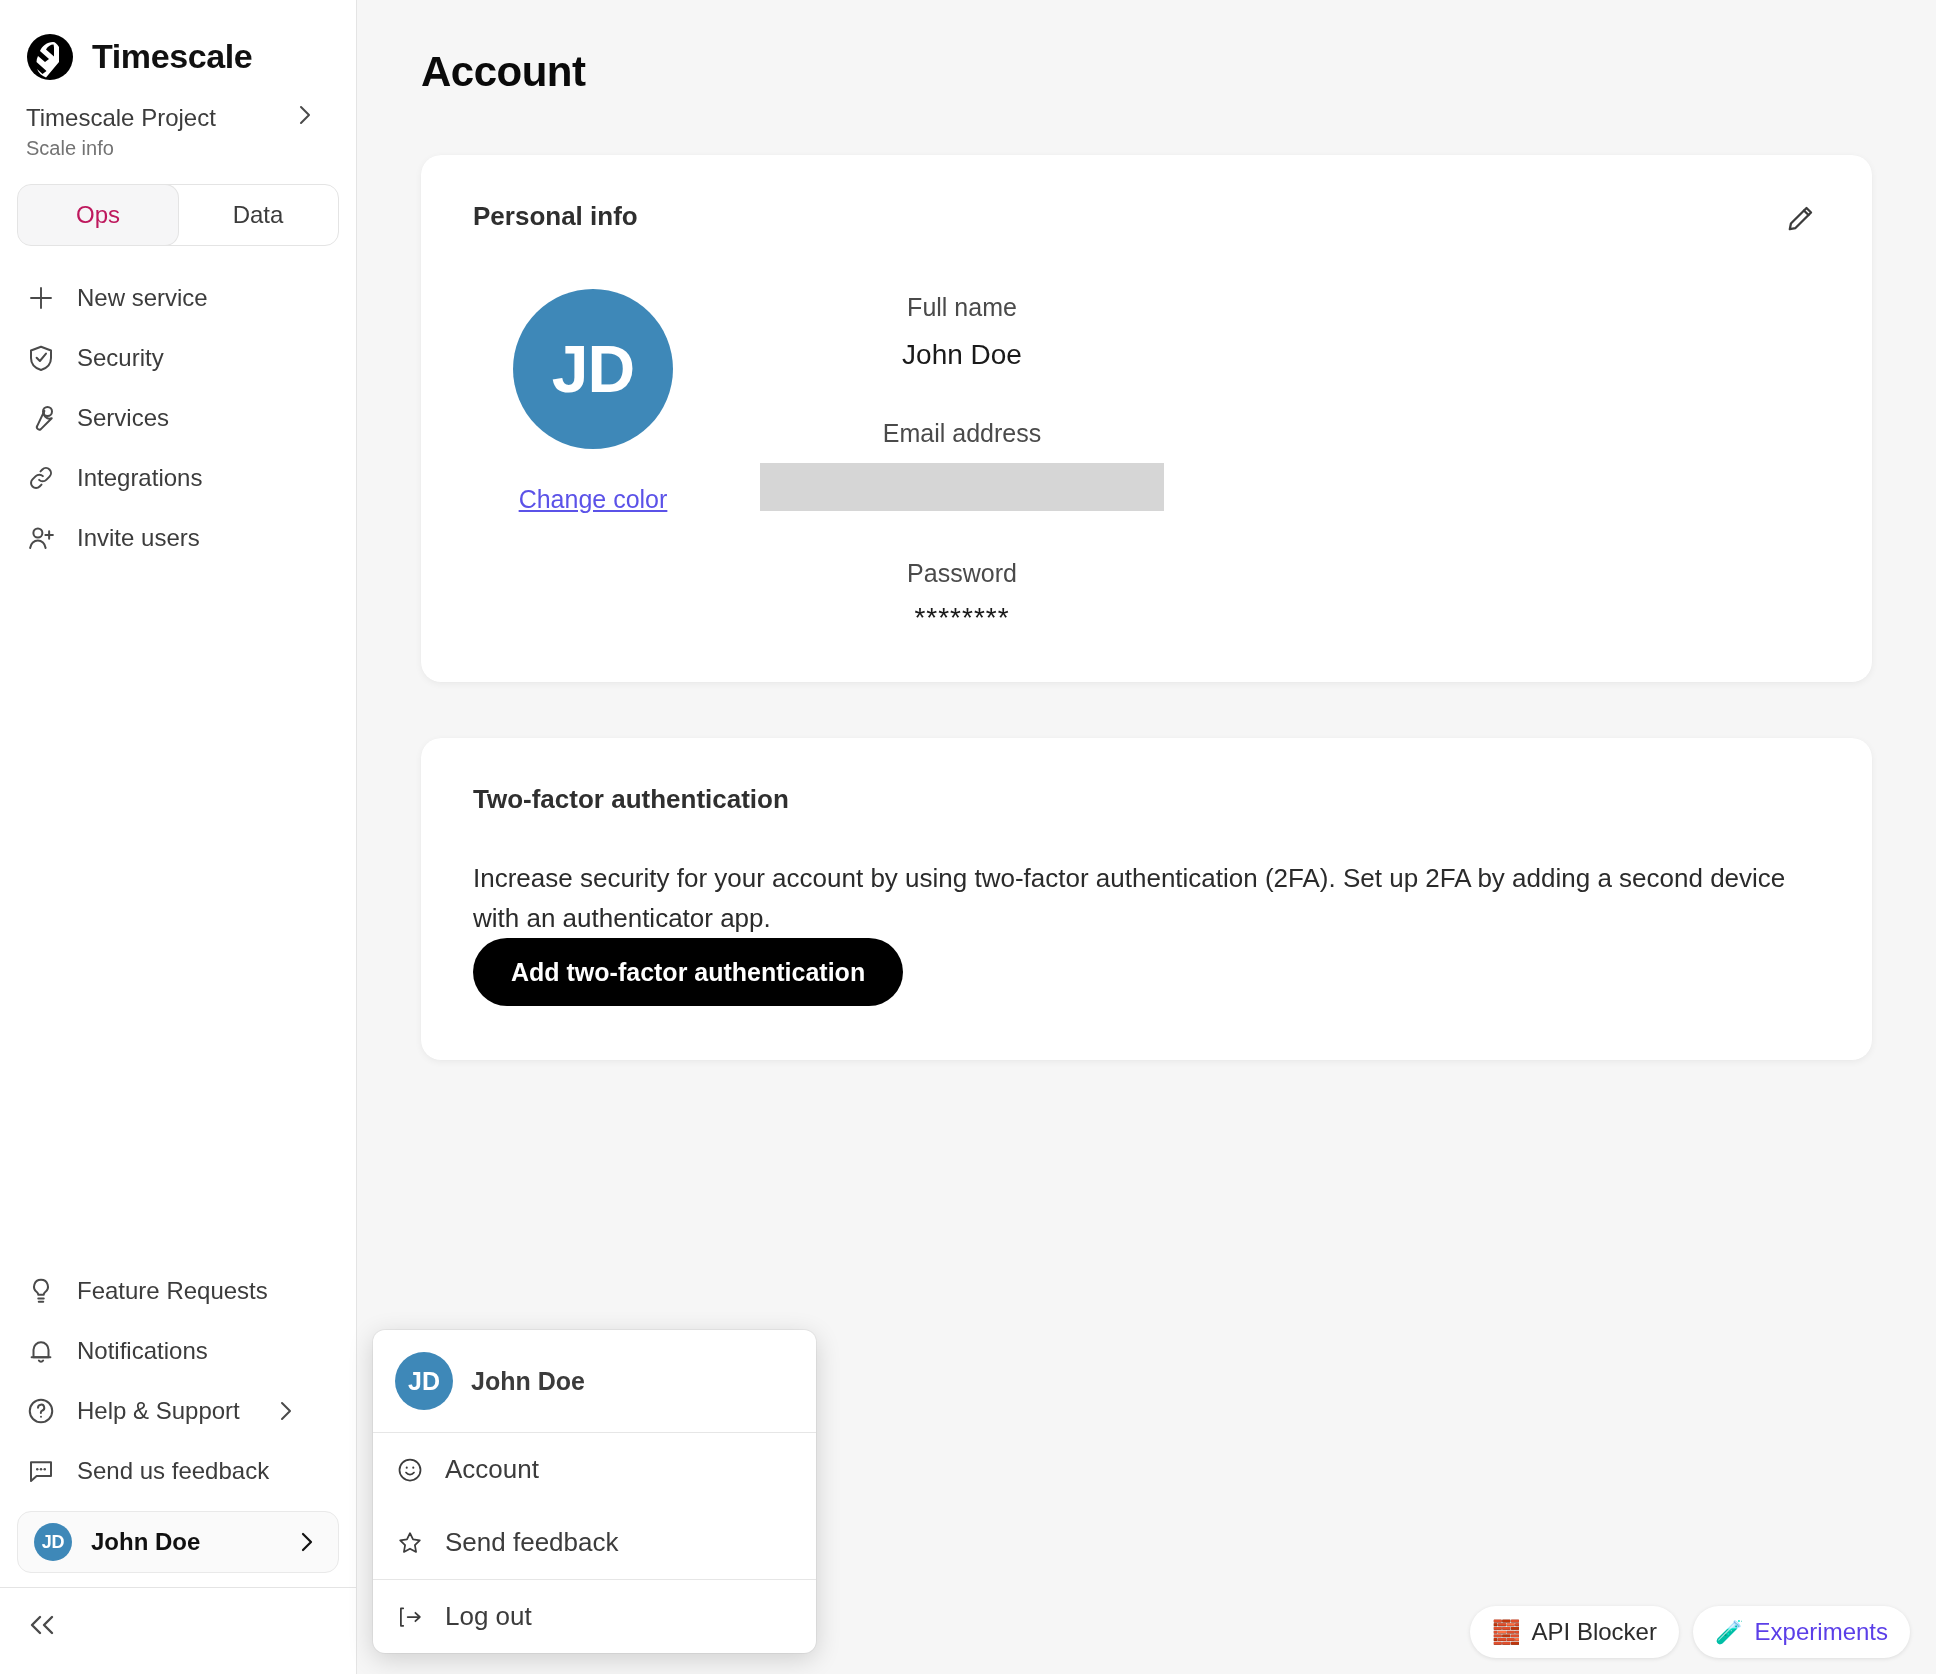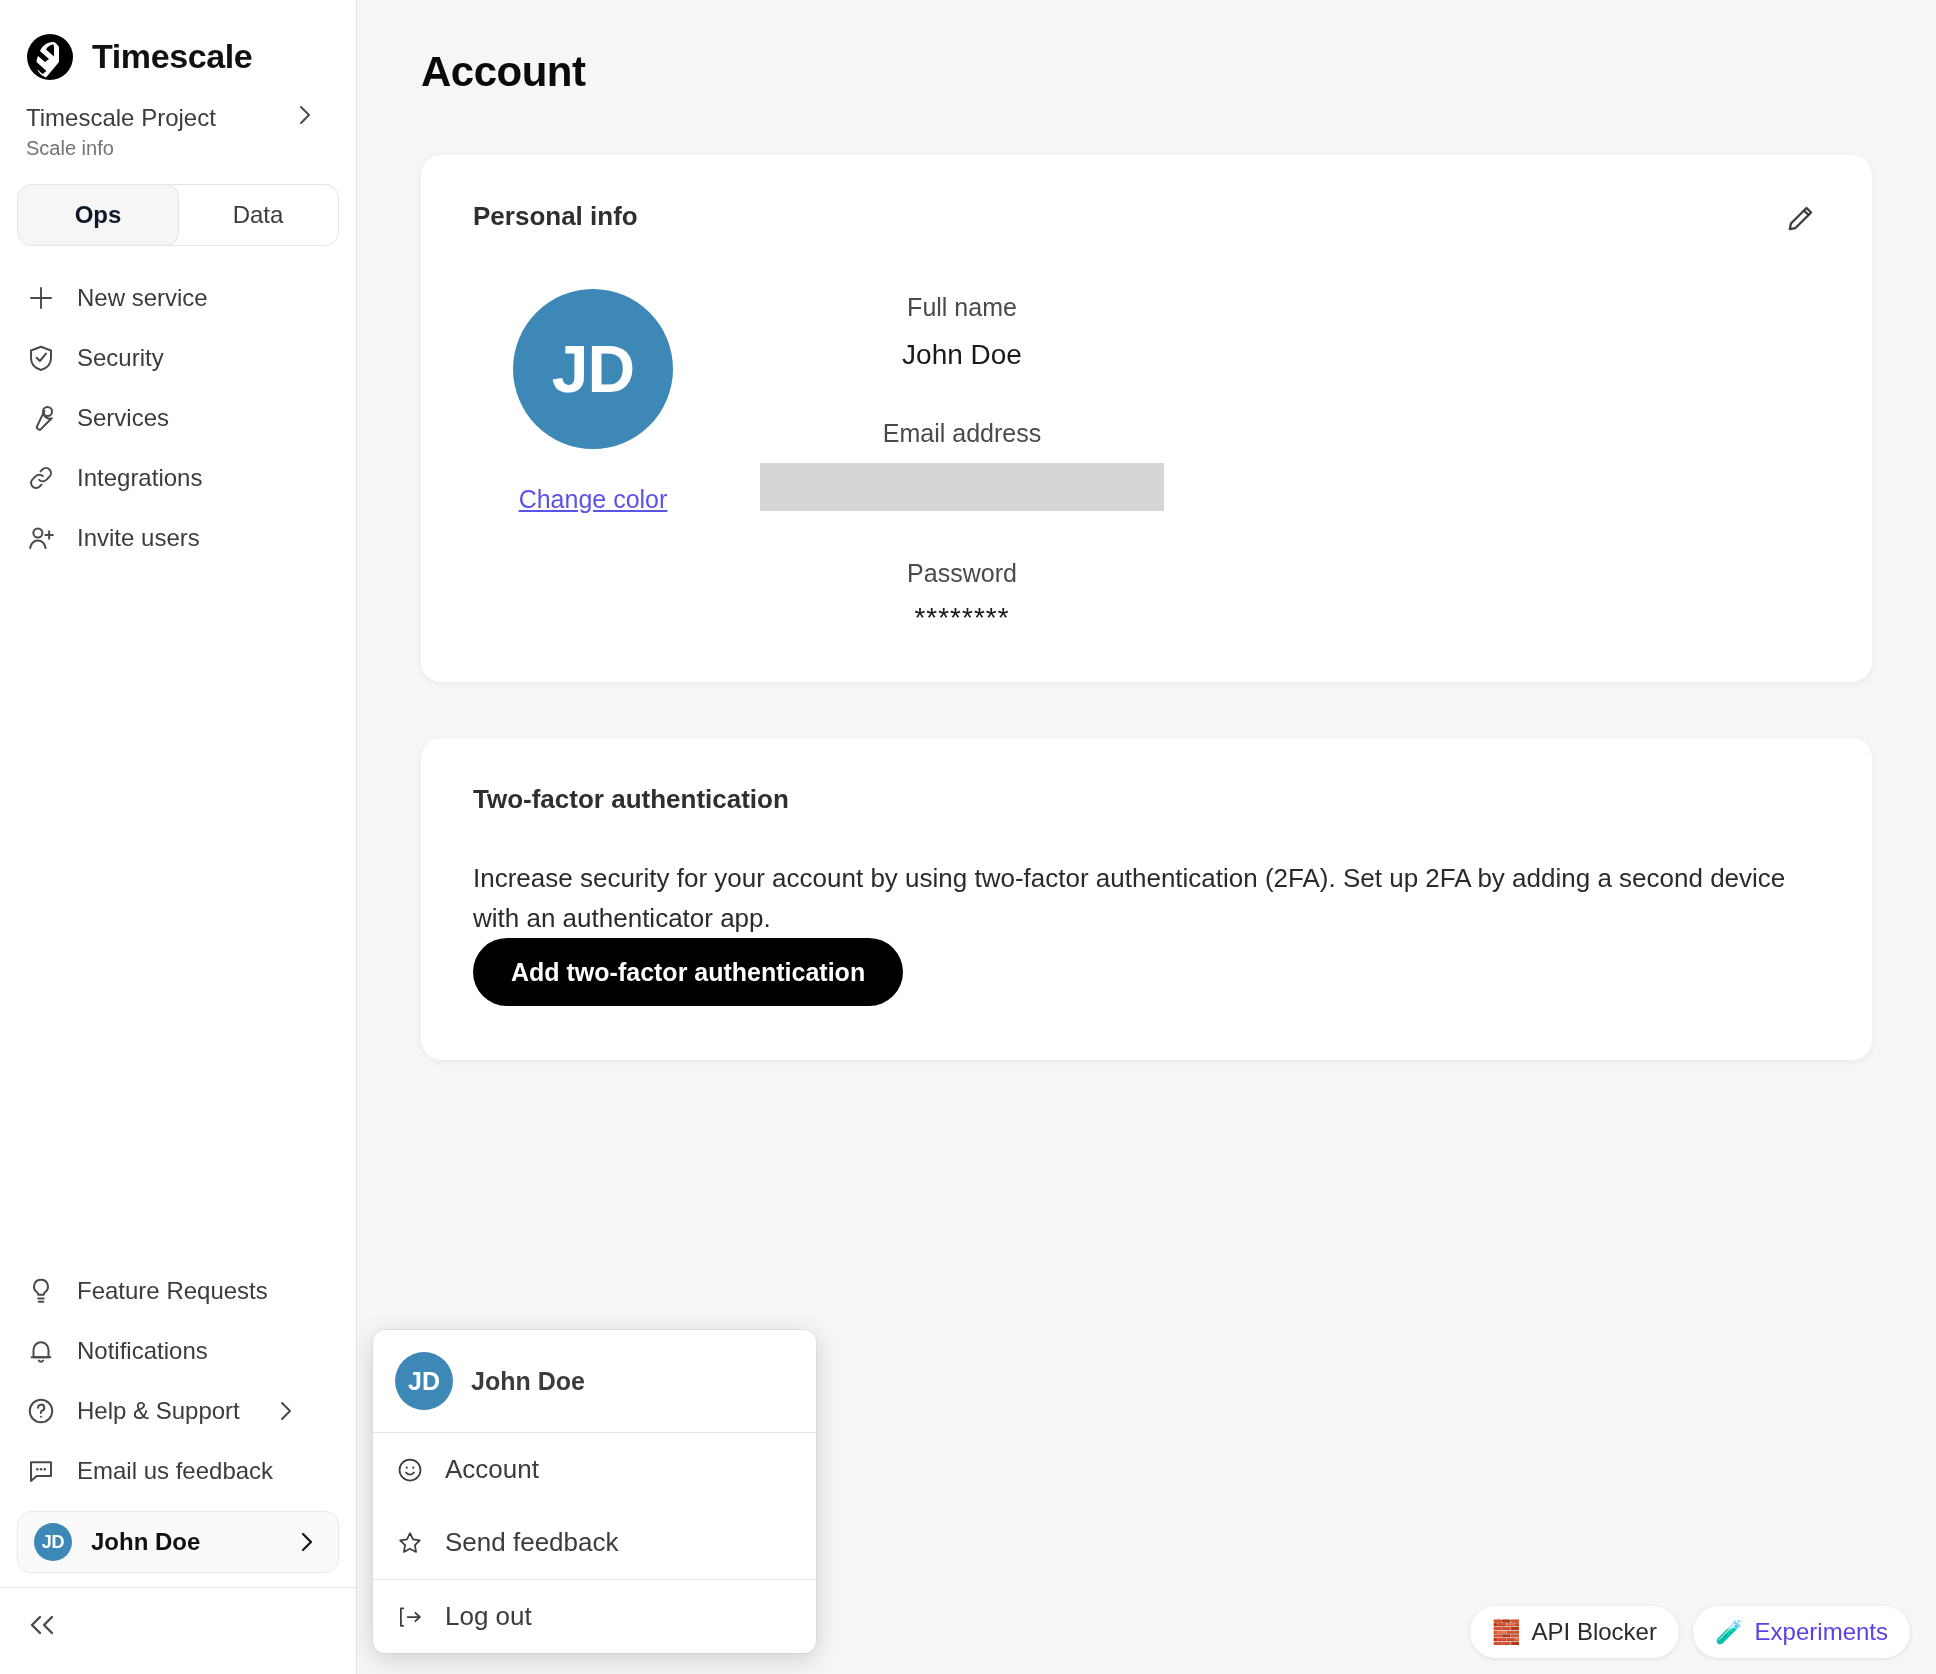--- a/index.html
+++ b/index.html
@@ -57,21 +57,21 @@
     height: 62px;
     background: #ffffff;
   }
   .seg {
     flex: 1; display: flex; align-items: center; justify-content: center;
     font-size: 24px; color: #3C3C3C;
     border-radius: 13px;
     cursor: pointer;
   }
   .seg.active {
-    background: #F6F6F7; color: #0f172a; font-weight: 700;
+    background: #F6F6F7; color: #be185d; font-weight: 400;
     box-shadow: 0 0 0 1px #E4E4E4;
   }
 
   .nav { margin-top: 22px; }
   .nav-item {
     display: flex; align-items: center; gap: 21px;
     height: 60px;
     padding: 0 22px 0 26px;
     cursor: pointer;
     font-size: 24px; color: #3C3C3C;
@@ -342,21 +342,21 @@
       </div>
       <div class="nav-item">
         <span class="ico">
           <svg width="30" height="30" viewBox="0 0 24 24" fill="none" stroke="#4A4A4A" stroke-width="1.6" stroke-linecap="round" stroke-linejoin="round">
               <path d="M4 5h16v11H8.5L4 20z"></path>
               <circle cx="9" cy="10.5" r="1" fill="#4A4A4A" stroke="none"></circle>
               <circle cx="12" cy="10.5" r="1" fill="#4A4A4A" stroke="none"></circle>
               <circle cx="15" cy="10.5" r="1" fill="#4A4A4A" stroke="none"></circle>
             </svg>
         </span>
-        <span class="lbl">Email us feedback</span>
+        <span class="lbl">Send us feedback</span>
       </div>
 
       <div class="user-btn">
         <span class="av">JD</span>
         <span class="nm">John Doe</span>
         <span class="chev">
           <svg width="22" height="22" viewBox="0 0 22 22" fill="none" stroke="#111" stroke-width="2.2" stroke-linecap="round" stroke-linejoin="round">
               <path d="M7 3l8 8-8 8"></path>
             </svg>
         </span>

